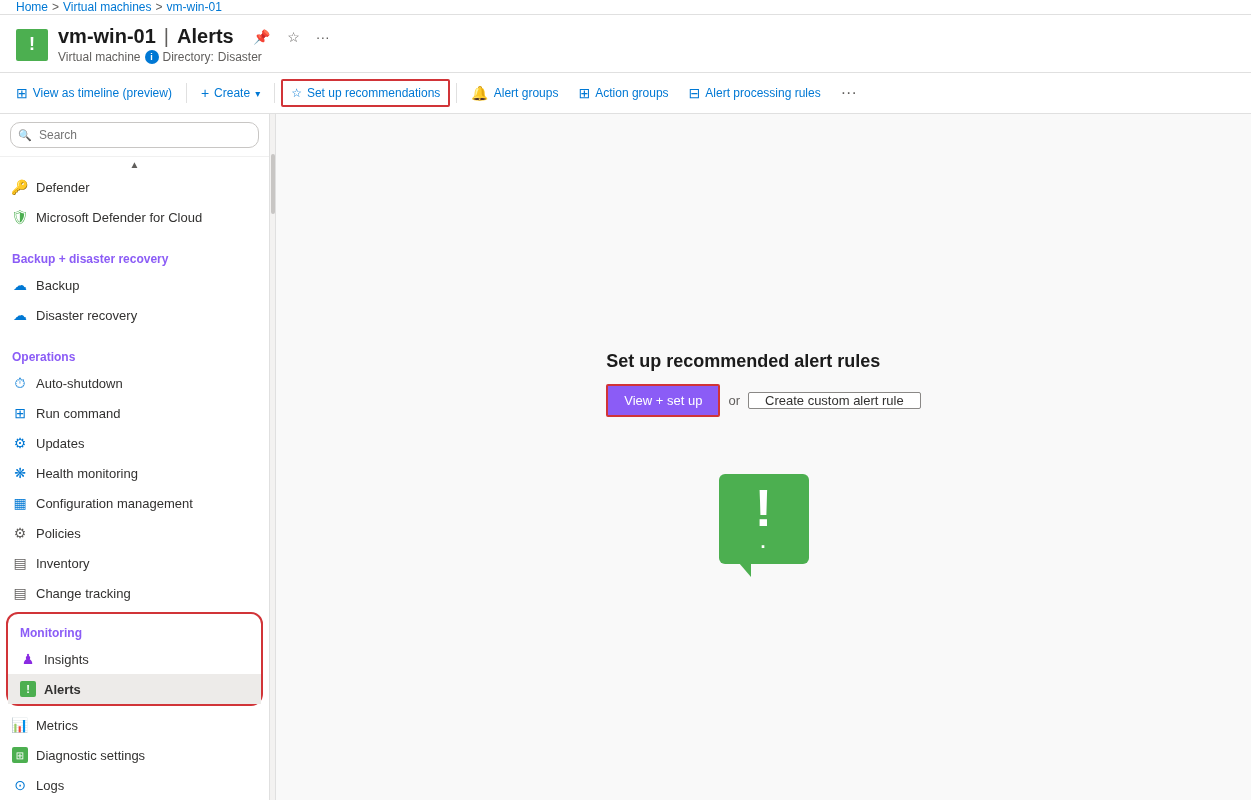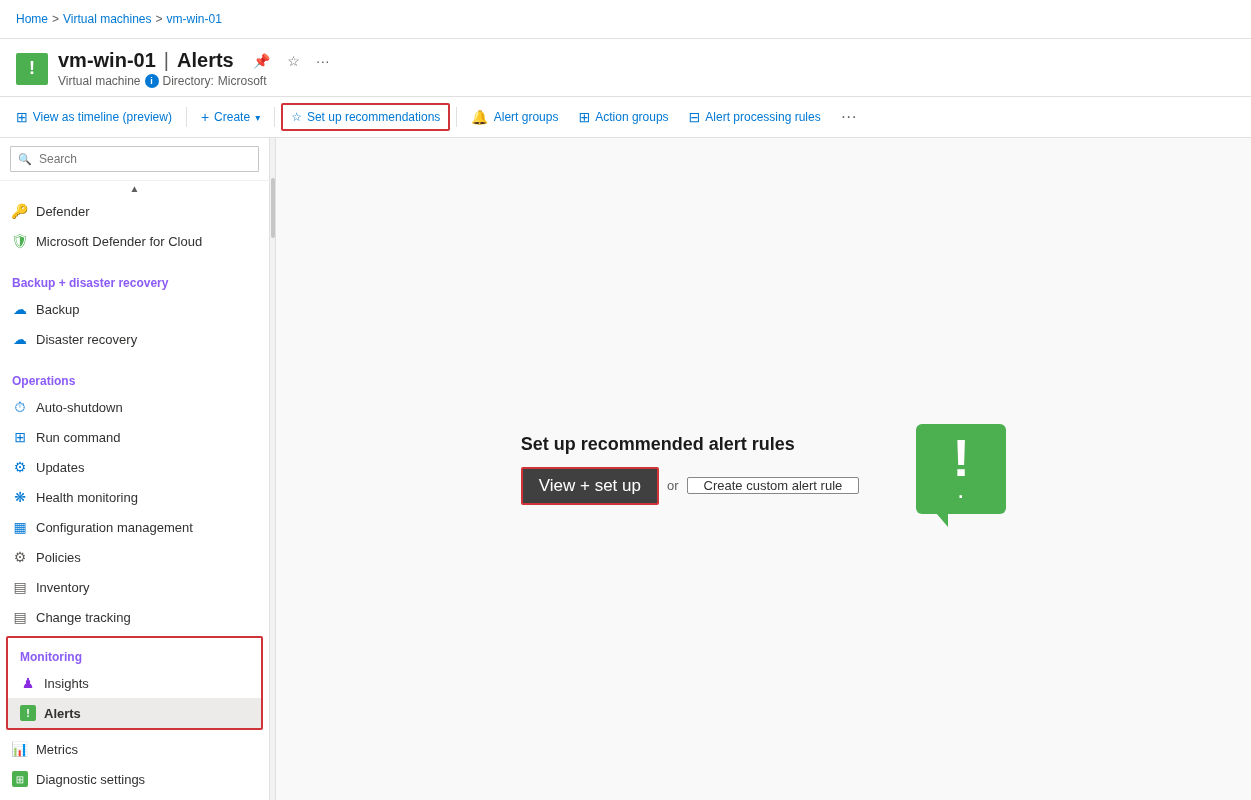--- a/index.html
+++ b/index.html
@@ -1,19 +1,19 @@
 <!DOCTYPE html>
 <html><head>
   <meta charset="utf-8">
   <style>
     * { box-sizing: border-box; margin: 0; padding: 0; }
     body { font-family: 'Segoe UI', Arial, sans-serif; font-size: 13px; color: #333; background: #f5f5f5; display: flex; flex-direction: column; height: 800px; width: 1251px; overflow: hidden; }
 
     
-    .breadcrumb { background: #fff; padding: 12px 16px; font-size: 12px; color: #0078d4; border-bottom: 1px solid #e0e0e0; display: flex; align-items: center; gap: 4px; }
+    .breadcrumb { background: #fff; padding: 0 16px; font-size: 12px; color: #0078d4; border-bottom: 1px solid #e0e0e0; display: flex; align-items: center; gap: 4px; }
     .breadcrumb span { color: #605e5c; }
     .breadcrumb a { color: #0078d4; text-decoration: none; }
 
     
     .page-header { background: #fff; padding: 10px 16px 8px 16px; border-bottom: 1px solid #e0e0e0; display: flex; align-items: center; gap: 10px; }
     .header-icon { width: 32px; height: 32px; background: #4caf50; display: flex; align-items: center; justify-content: center; color: white; font-size: 18px; font-weight: bold; border-radius: 2px; flex-shrink: 0; }
     .header-title { display: flex; flex-direction: column; }
     .header-title-main { font-size: 20px; font-weight: 600; color: #1b1b1b; display: flex; align-items: center; gap: 8px; }
     .header-title-main .vm-name { color: #1b1b1b; }
     .header-title-main .separator { color: #605e5c; font-weight: 300; }
@@ -28,38 +28,38 @@
     .toolbar-btn.highlighted { border: 2px solid #d13438; background: #fff; }
     .toolbar-separator { width: 1px; height: 20px; background: #e0e0e0; margin: 0 2px; }
     .toolbar-more { background: none; border: none; cursor: pointer; color: #605e5c; font-size: 16px; padding: 5px 8px; }
 
     
     .main-layout { display: flex; flex: 1; overflow: hidden; }
 
     
     .sidebar { width: 270px; background: #fff; border-right: 1px solid #e0e0e0; display: flex; flex-direction: column; overflow-y: auto; flex-shrink: 0; }
     .sidebar-search { padding: 8px 10px; border-bottom: 1px solid #f0f0f0; }
-    .sidebar-search-input { width: 100%; border: 1px solid #c8c6c4; border-radius: 1px; padding: 5px 8px 5px 28px; font-size: 12px; color: #4c1d95; background: #fff; position: relative; }
+    .sidebar-search-input { width: 100%; border: 1px solid #c8c6c4; border-radius: 10px; padding: 5px 8px 5px 28px; font-size: 12px; color: #4c1d95; background: #fff; position: relative; }
     .sidebar-search-wrap { position: relative; }
     .sidebar-search-wrap::before { content: '🔍'; position: absolute; left: 8px; top: 50%; transform: translateY(-50%); font-size: 11px; color: #605e5c; pointer-events: none; z-index: 1; }
     .sidebar-scroll-indicator { text-align: center; padding: 2px; color: #605e5c; font-size: 10px; }
     .sidebar-item { display: flex; align-items: center; gap: 8px; padding: 7px 12px; cursor: pointer; font-size: 13px; color: #323130; }
     .sidebar-item.active { background: #edebe9; font-weight: 600; }
     .sidebar-item .item-icon { width: 16px; height: 16px; display: flex; align-items: center; justify-content: center; font-size: 14px; flex-shrink: 0; }
     .sidebar-section-header { padding: 12px 12px 4px 12px; font-size: 12px; font-weight: 600; color: #8b5cf6; }
     .sidebar-divider { height: 1px; background: #e0e0e0; margin: 4px 0; }
 
     
     .content { flex: 1; display: flex; align-items: center; justify-content: center; background: #f9f9f9; position: relative; }
-    .empty-state { display: flex; align-items: center; gap: 57px; max-width: 700px; padding: 20px; }
+    .empty-state { display: flex; align-items: center; gap: 57px; max-width: 700px; padding: 20px; flex-direction: column; }
     .empty-state-text h2 { font-size: 18px; font-weight: 600; color: #1b1b1b; margin-bottom: 12px; }
     .empty-state-text p { font-size: 13px; color: #323130; line-height: 1.5; margin-bottom: 20px; max-width: 400px; }
     .empty-state-text p a { color: #0078d4; text-decoration: none; }
     .empty-state-actions { display: flex; align-items: center; gap: 8px; }
-    .btn-primary { background: #404040; color: white; border: 2px solid #d13438; padding: 7px 16px; font-size: 17px; cursor: pointer; border-radius: 2px; font-weight: 500; }
+    .btn-primary { background: #8b5cf6; color: white; border: 2px solid #d13438; padding: 7px 16px; font-size: 13px; cursor: pointer; border-radius: 2px; font-weight: 500; }
     .btn-secondary { background: #fff; color: #323130; border: 1px solid #8a8886; padding: 0 16px; font-size: 13px; cursor: pointer; border-radius: 2px; }
     .or-text { color: #605e5c; font-size: 13px; }
     .alert-icon-large { width: 90px; height: 90px; background: #4caf50; display: flex; align-items: center; justify-content: center; flex-direction: column; border-radius: 6px; position: relative; flex-shrink: 0; }
     .alert-icon-large .exclamation { color: white; font-size: 52px; font-weight: 900; line-height: 1; margin-bottom: 4px; }
     .alert-icon-large .dot { color: white; font-size: 18px; font-weight: 900; line-height: 1; }
     .alert-tail { width: 0; height: 0; border-left: 12px solid transparent; border-right: 0px solid transparent; border-top: 14px solid #4caf50; position: absolute; bottom: -13px; left: 20px; }
 
     
     .info-icon { display: inline-flex; align-items: center; justify-content: center; width: 14px; height: 14px; background: #0078d4; color: white; border-radius: 50%; font-size: 9px; font-weight: bold; cursor: pointer; }
   </style>
@@ -86,21 +86,21 @@
       <div class="header-icons">
         <button class="header-icon-btn" title="Pin">📌</button>
         <button class="header-icon-btn" title="Favorite">☆</button>
         <button class="header-icon-btn" title="More">···</button>
       </div>
     </div>
     <div class="header-subtitle">
       <span>Virtual machine</span>
       <span class="info-icon">i</span>
       <span>Directory:</span>
-      <span>Microsoft</span>
+      <span>Disaster</span>
     </div>
   </div>
 </div>
 
 <div class="toolbar">
   <button class="toolbar-btn">
     <span style="font-size:14px;">⊞</span>
     <span>View as timeline (preview)</span>
   </button>
   <div class="toolbar-separator"></div>
@@ -193,21 +193,21 @@
     </div>
     <div class="sidebar-item">
       <div class="item-icon" style="color:#605e5c;">▤</div>
       <span>Inventory</span>
     </div>
     <div class="sidebar-item">
       <div class="item-icon" style="color:#605e5c;">▤</div>
       <span>Change tracking</span>
     </div>
 
-    <div style="border: 2px solid #d13438; margin: 4px 6px 4px 6px; border-radius: 2px;">
+    <div style="border: 2px solid #d13438; margin: 4px 6px 4px 6px; border-radius: 12px;">
       <div class="sidebar-section-header">Monitoring</div>
       <div class="sidebar-item">
         <div class="item-icon" style="color:#8a2be2;">♟</div>
         <span>Insights</span>
       </div>
       <div class="sidebar-item active">
         <div class="item-icon" style="background:#4caf50;color:white;font-weight:bold;font-size:11px;width:16px;height:16px;border-radius:2px;display:flex;align-items:center;justify-content:center;">!</div>
         <span>Alerts</span>
       </div>
     </div>

